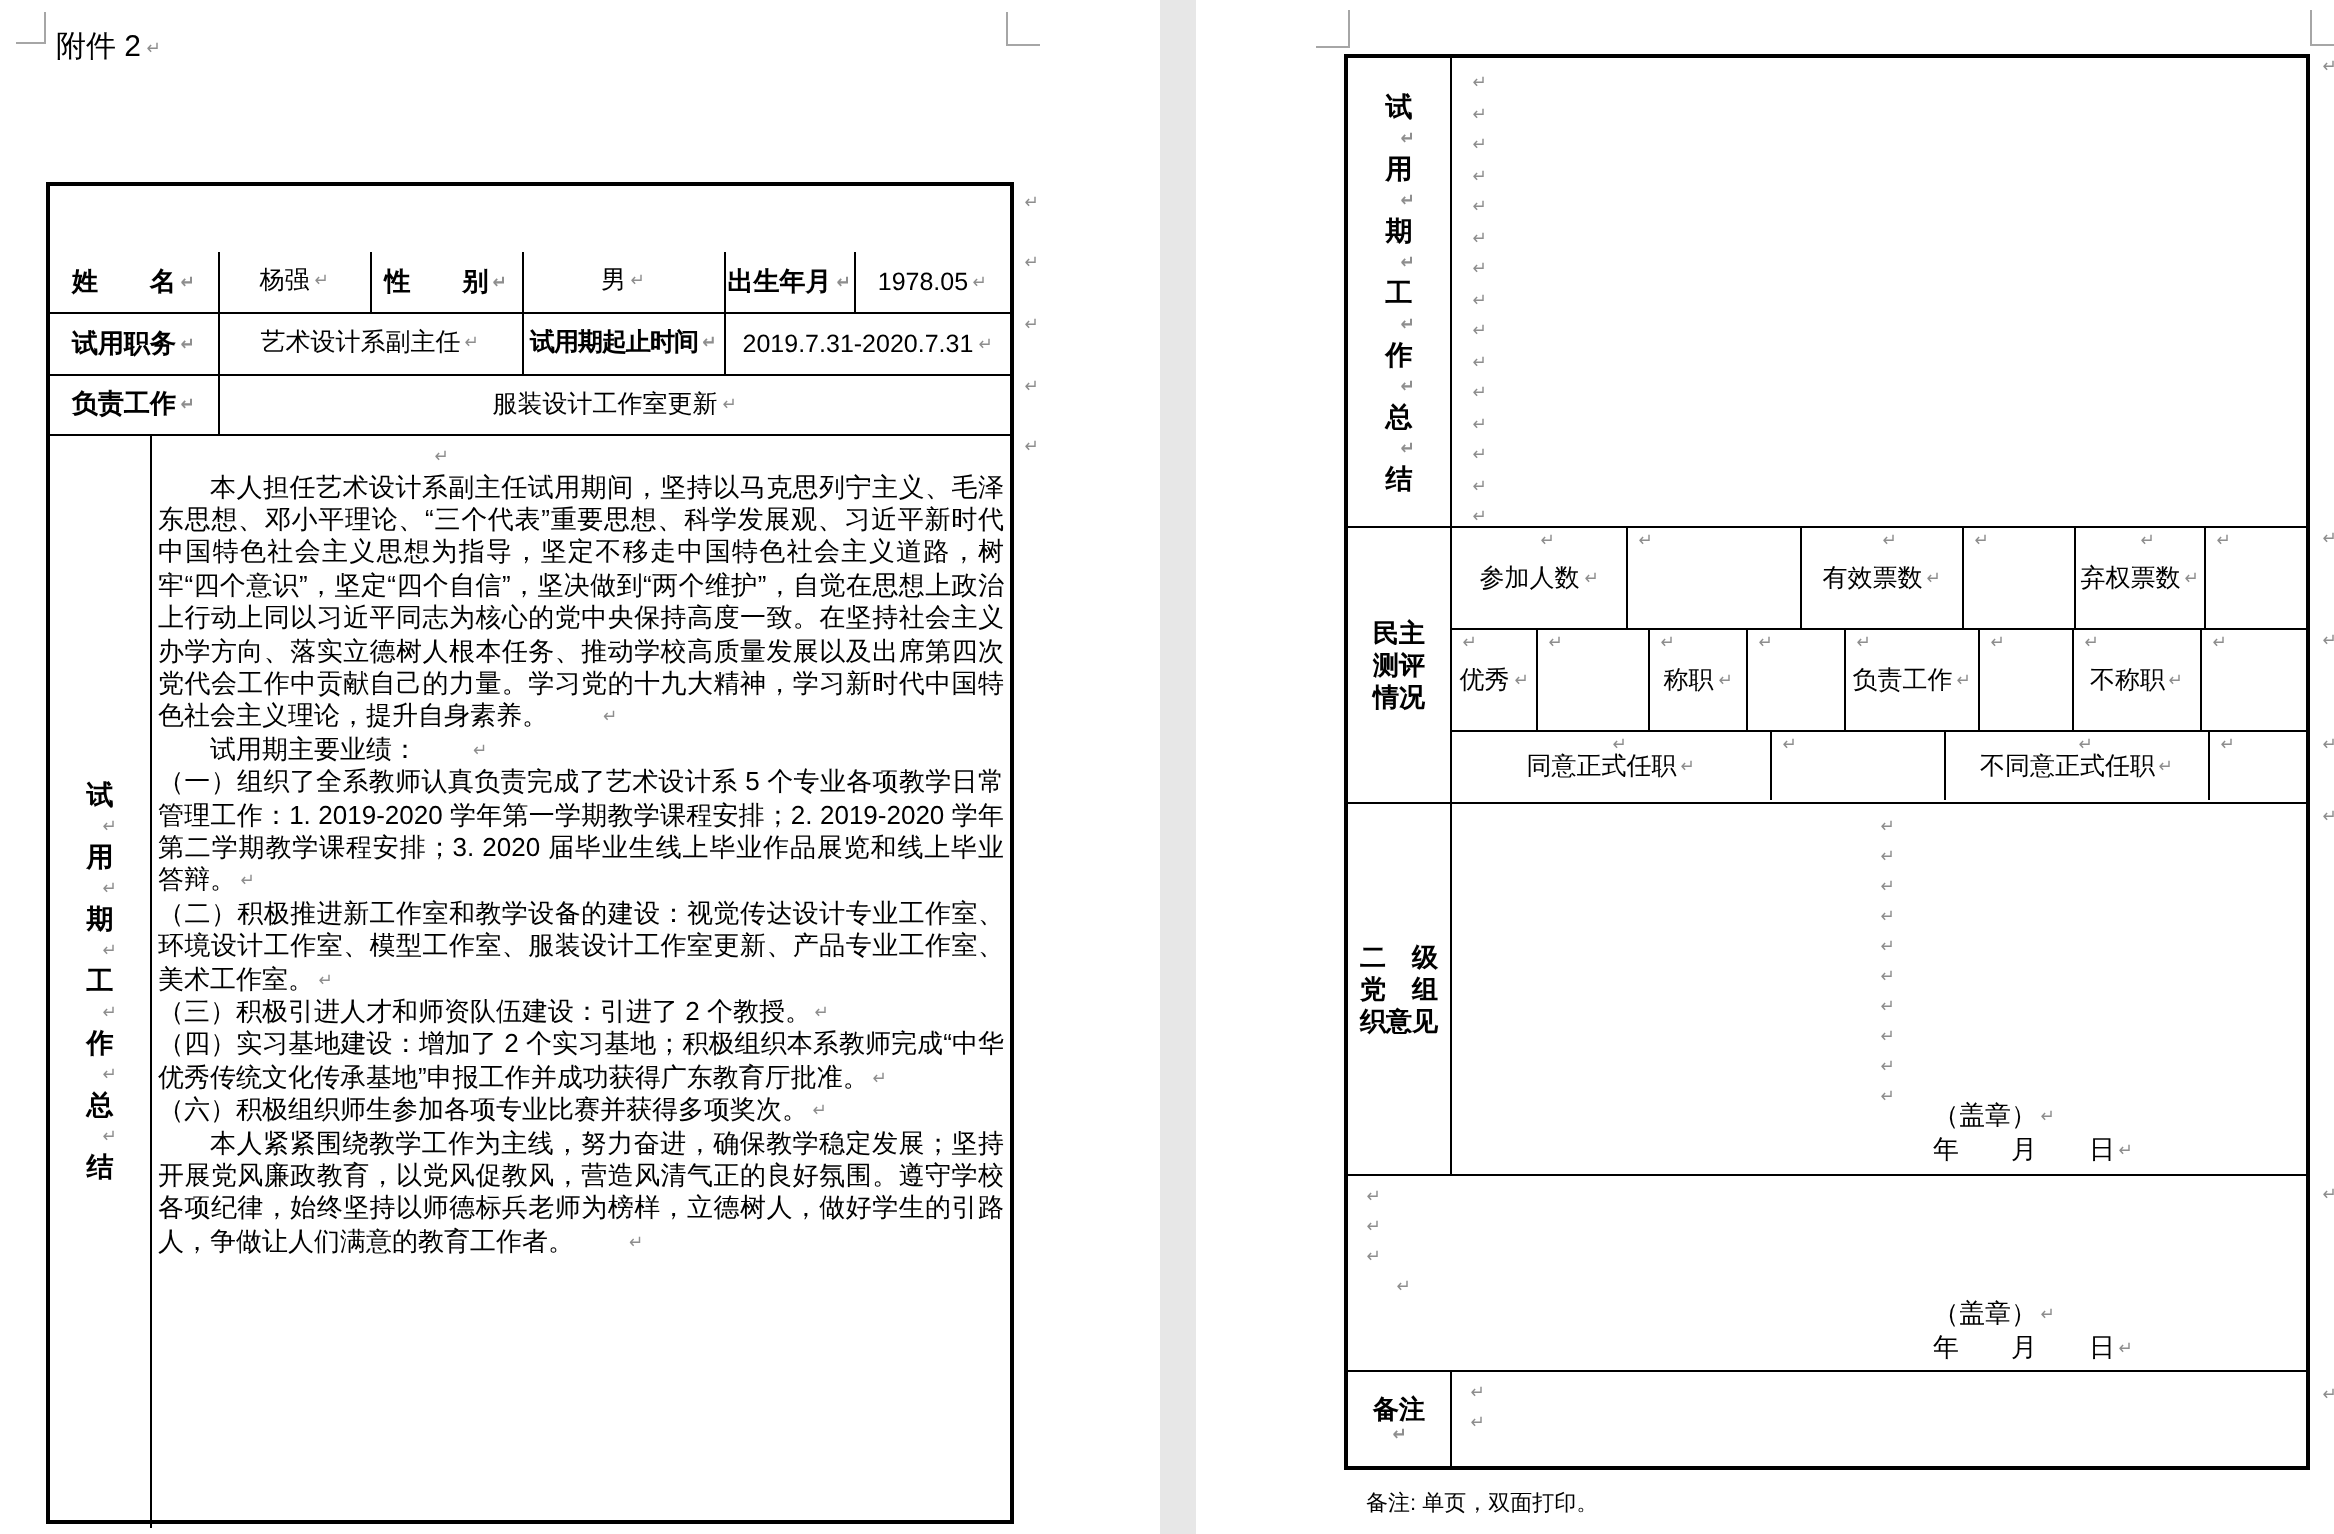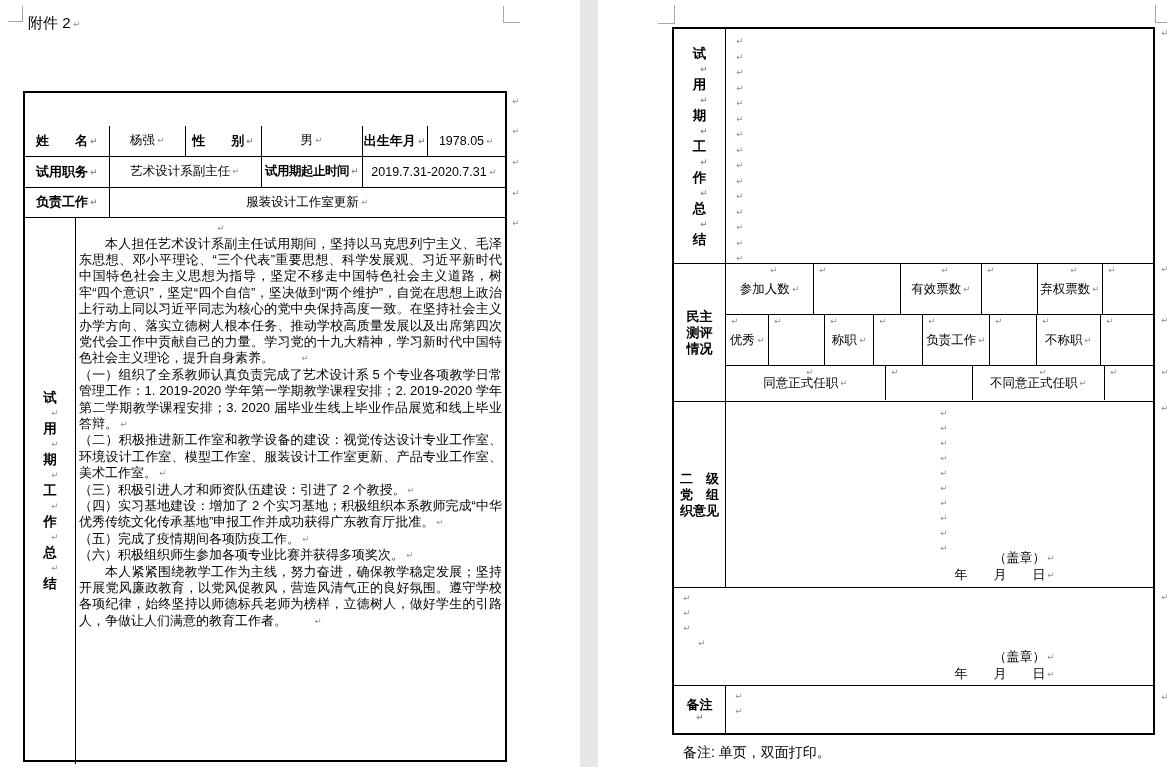--- a/index.html
+++ b/index.html
@@ -76,25 +76,25 @@
   .bcell.fill { flex:1 1 auto; }
   .bcell .top { position:absolute; top:2px; left:50%; margin:0; }
   .bcell .tl  { position:absolute; top:2px; left:5px; margin:0; }
 
   .opin { flex:1; position:relative; font-size:13px; }
   .cstack { position:absolute; left:50%; top:4px; display:flex; flex-direction:column; }
   .cstack .pmark { line-height:15px; margin:0; }
   .dstack { position:absolute; left:9px; top:3px; display:flex; flex-direction:column; }
   .dstack .pmark { line-height:15px; margin:0; align-self:flex-start; }
   .dstack .pmark.ind { margin-left:15px; }
-  .sealblk { position:absolute; right:98px; bottom:4px; text-align:right;
+  .sealblk { position:absolute; right:86px; bottom:4px; text-align:left;
              font-size:13px; line-height:16.5px;margin-left:40px; }
   .sealblk .line { white-space:pre; }
 
-  .footnote { position:absolute; left:85px; top:744px; font-size:14px; }
+  .footnote { position:absolute; left:85px; top:744px; font-size:11px; }
 </style>
 </head>
 <body>
 
 <div class="page" id="left-page">
   <div class="mark tl" style="left:8px;top:6px;width:15px;height:16px;"></div>
   <div class="mark tr" style="left:503px;top:6px;width:17px;height:17px;"></div>
 
   <div class="attach"><span>附件 2</span><span class="pmark">↵</span></div>
 
@@ -143,25 +143,25 @@
           <span class="pmark">↵</span>
         <span class="ch">作</span>
           <span class="pmark">↵</span>
         <span class="ch">总</span>
           <span class="pmark">↵</span>
         <span class="ch">结</span>
       </div>
       <div class="sumbody">
         <div class="empty-line"><span class="pmark">↵</span></div>
         <div class="para indent"><span>本人担任艺术设计系副主任试用期间，坚持以马克思列宁主义、毛泽东思想、邓小平理论、“三个代表”重要思想、科学发展观、习近平新时代中国特色社会主义思想为指导，坚定不移走中国特色社会主义道路，树牢“四个意识”，坚定“四个自信”，坚决做到“两个维护”，自觉在思想上政治上行动上同以习近平同志为核心的党中央保持高度一致。在坚持社会主义办学方向、落实立德树人根本任务、推动学校高质量发展以及出席第四次党代会工作中贡献自己的力量。学习党的十九大精神，学习新时代中国特色社会主义理论，提升自身素养。</span><span class="pmark">↵</span></div>
+        <div class="para indent"><span>试用期主要业绩：</span><span class="pmark">↵</span></div>
         <div class="para"><span>（一）组织了全系教师认真负责完成了艺术设计系 5 个专业各项教学日常管理工作：1. 2019-2020 学年第一学期教学课程安排；2. 2019-2020 学年第二学期教学课程安排；3. 2020 届毕业生线上毕业作品展览和线上毕业答辩。</span><span class="pmark">↵</span></div>
         <div class="para"><span>（二）积极推进新工作室和教学设备的建设：视觉传达设计专业工作室、环境设计工作室、模型工作室、服装设计工作室更新、产品专业工作室、美术工作室。</span><span class="pmark">↵</span></div>
         <div class="para"><span>（三）积极引进人才和师资队伍建设：引进了 2 个教授。</span><span class="pmark">↵</span></div>
         <div class="para"><span>（四）实习基地建设：增加了 2 个实习基地；积极组织本系教师完成“中华优秀传统文化传承基地”申报工作并成功获得广东教育厅批准。</span><span class="pmark">↵</span></div>
-        <div class="para"><span>（五）完成了疫情期间各项防疫工作。</span><span class="pmark">↵</span></div>
         <div class="para"><span>（六）积极组织师生参加各项专业比赛并获得多项奖次。</span><span class="pmark">↵</span></div>
         <div class="para indent"><span>本人紧紧围绕教学工作为主线，努力奋进，确保教学稳定发展；坚持开展党风廉政教育，以党风促教风，营造风清气正的良好氛围。遵守学校各项纪律，始终坚持以师德标兵老师为榜样，立德树人，做好学生的引路人，争做让人们满意的教育工作者。</span><span class="pmark">↵</span></div>
       </div>
     </div>
   </div>
 
   <span class="pmark out" style="left:510px;top:97px">↵</span>
   <span class="pmark out" style="left:510px;top:127px">↵</span>
   <span class="pmark out" style="left:510px;top:158px">↵</span>
   <span class="pmark out" style="left:510px;top:189px">↵</span>

